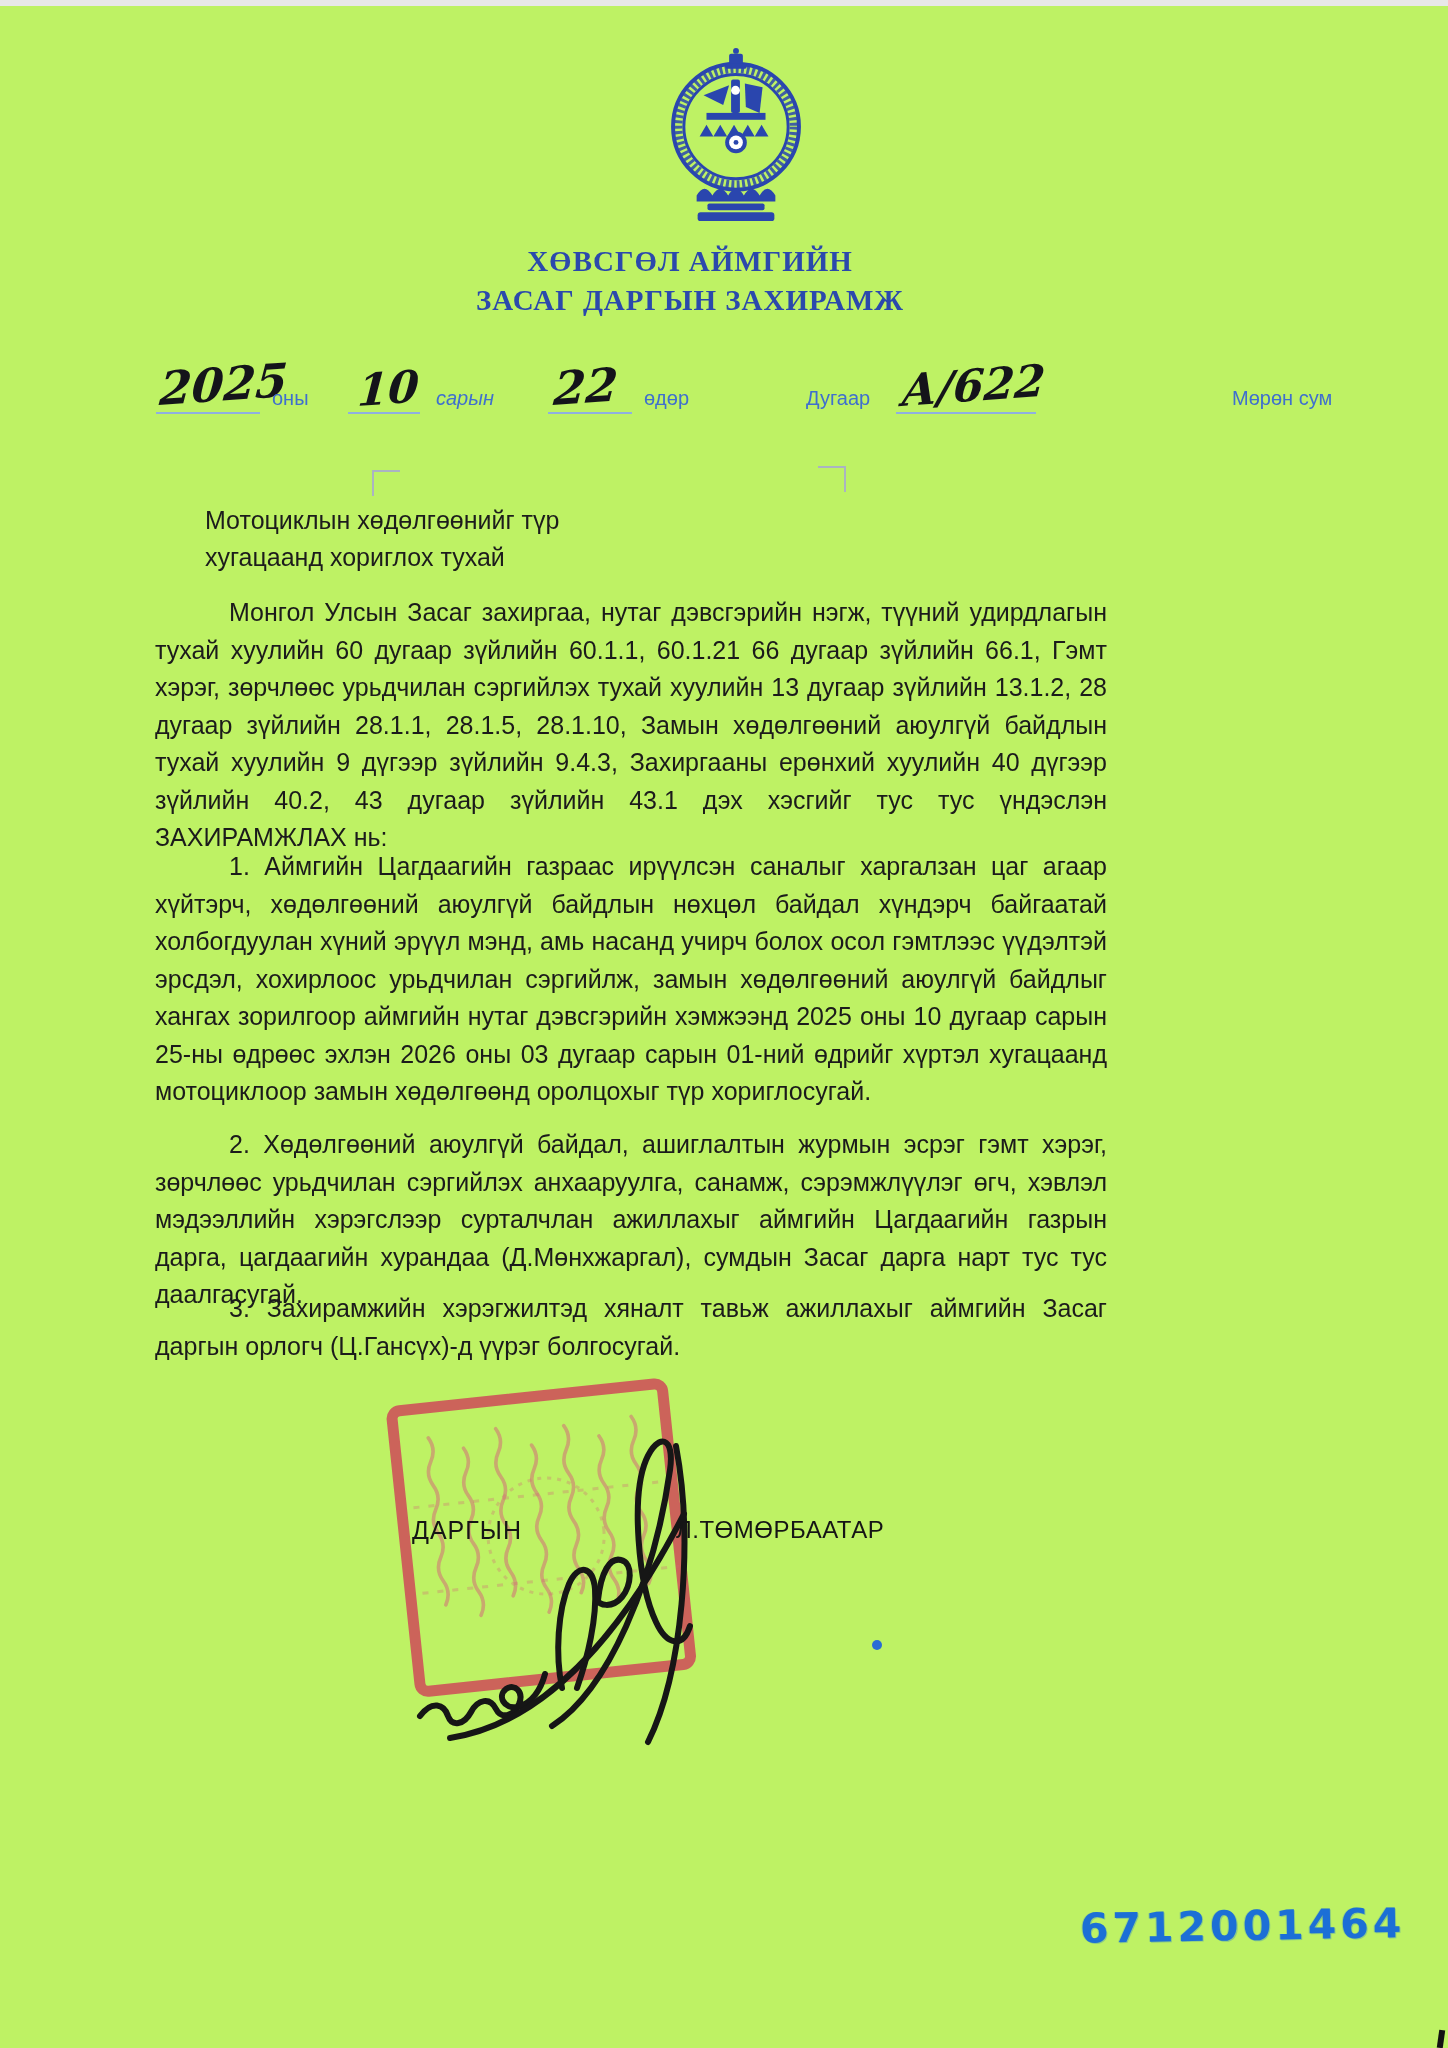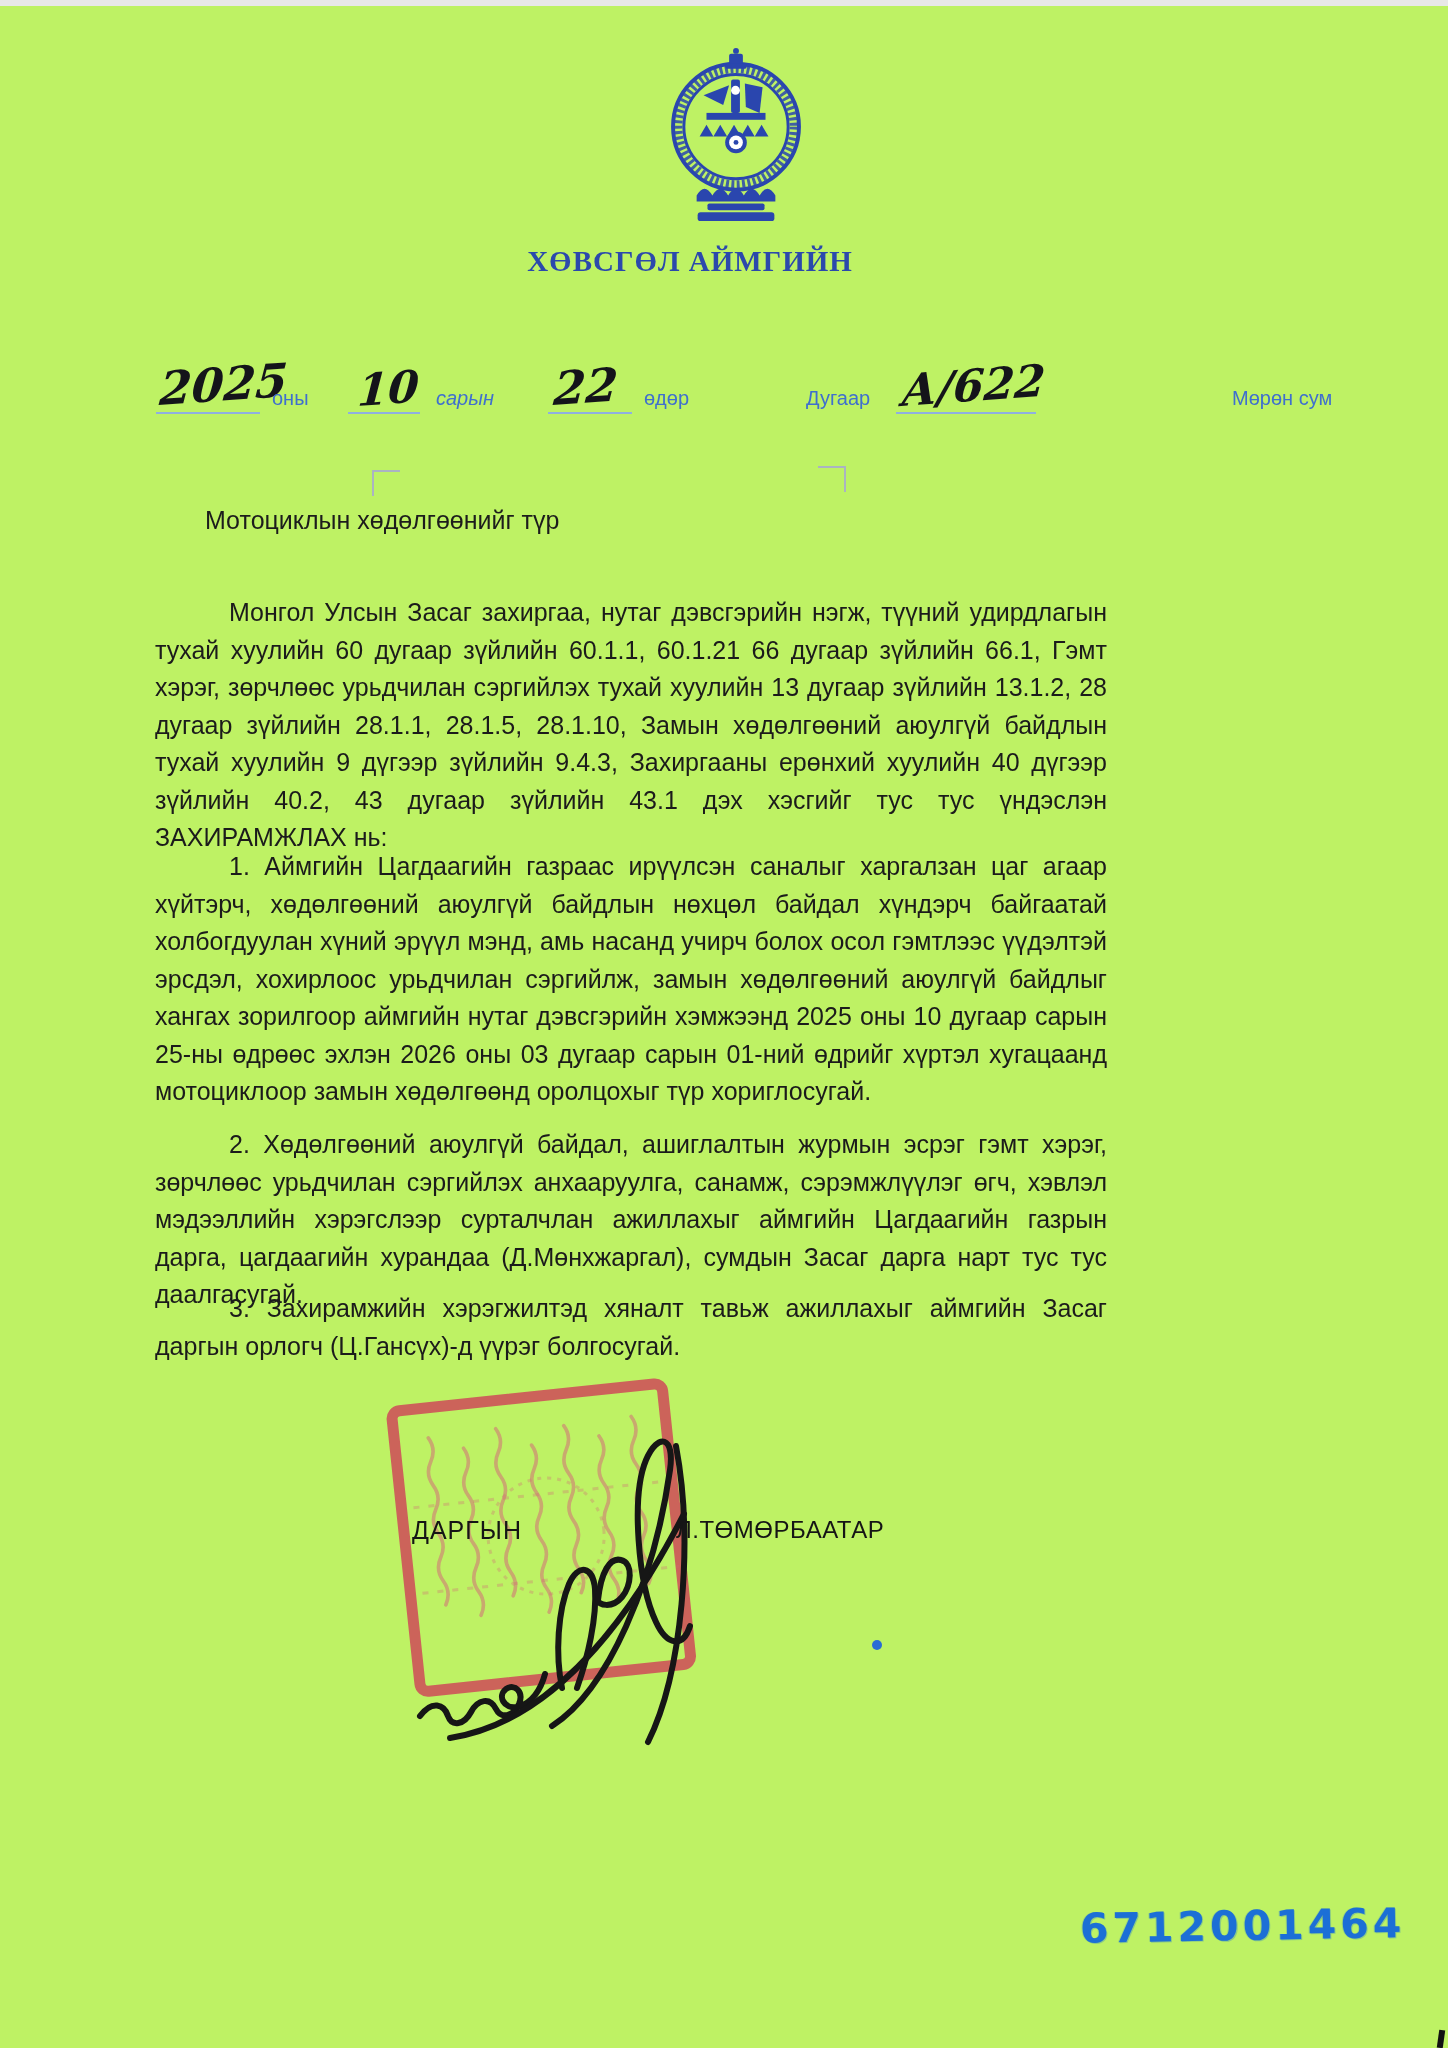--- a/index.html
+++ b/index.html
@@ -94,20 +94,21 @@
       <g fill="#2a46ae">
         <path d="M45,152 q8,-14 16,0 q8,-14 16,0 q8,-14 16,0 q8,-14 16,0 q8,-14 16,0 l0,6 -80,0 Z"></path>
         <rect x="56" y="160" width="58" height="7" rx="2"></rect>
         <rect x="46" y="169" width="78" height="9" rx="3"></rect>
       </g>
     </svg>
   </div>
 
   <div class="org-header">
     <div>ХӨВСГӨЛ АЙМГИЙН</div>
+    <div>ЗАСАГ ДАРГЫН ЗАХИРАМЖ</div>
   </div>
 
   <div class="date-row">
     <span class="hw" style="left:158px;font-size:46px;">2025</span>
     <span class="hw-u" style="left:156px;width:104px;"></span>
     <span class="lbl" style="left:272px;">оны</span>
     <span class="hw" style="left:356px;font-size:44px;">10</span>
     <span class="hw-u" style="left:348px;width:72px;"></span>
     <span class="lbl" style="left:436px;font-style:italic;">сарын</span>
     <span class="hw" style="left:552px;font-size:46px;">22</span>
@@ -117,20 +118,21 @@
     <span class="hw" style="left:900px;font-size:44px;">А/622</span>
     <span class="hw-u" style="left:896px;width:140px;"></span>
     <span class="lbl" style="left:1232px;">Мөрөн сум</span>
   </div>
 
   <div class="corner tl"></div>
   <div class="corner tr"></div>
 
   <div class="doc-title">
     <div>Мотоциклын хөдөлгөөнийг түр</div>
+    <div>хугацаанд хориглох тухай</div>
   </div>
 
   <div class="para p-preamble">Монгол Улсын Засаг захиргаа, нутаг дэвсгэрийн нэгж, түүний удирдлагын тухай хуулийн 60 дугаар зүйлийн 60.1.1, 60.1.21 66 дугаар зүйлийн 66.1, Гэмт хэрэг, зөрчлөөс урьдчилан сэргийлэх тухай хуулийн 13 дугаар зүйлийн 13.1.2, 28 дугаар зүйлийн 28.1.1, 28.1.5, 28.1.10, Замын хөдөлгөөний аюулгүй байдлын тухай хуулийн 9 дүгээр зүйлийн 9.4.3, Захиргааны ерөнхий хуулийн 40 дүгээр зүйлийн 40.2, 43 дугаар зүйлийн 43.1 дэх хэсгийг тус тус үндэслэн ЗАХИРАМЖЛАХ нь:</div>
   <div class="para p-item1">1. Аймгийн Цагдаагийн газраас ирүүлсэн саналыг харгалзан цаг агаар хүйтэрч, хөдөлгөөний аюулгүй байдлын нөхцөл байдал хүндэрч байгаатай холбогдуулан хүний эрүүл мэнд, амь насанд учирч болох осол гэмтлээс үүдэлтэй эрсдэл, хохирлоос урьдчилан сэргийлж, замын хөдөлгөөний аюулгүй байдлыг хангах зорилгоор аймгийн нутаг дэвсгэрийн хэмжээнд 2025 оны 10 дугаар сарын 25-ны өдрөөс эхлэн 2026 оны 03 дугаар сарын 01-ний өдрийг хүртэл хугацаанд мотоциклоор замын хөдөлгөөнд оролцохыг түр хориглосугай.</div>
   <div class="para p-item2">2. Хөдөлгөөний аюулгүй байдал, ашиглалтын журмын эсрэг гэмт хэрэг, зөрчлөөс урьдчилан сэргийлэх анхааруулга, санамж, сэрэмжлүүлэг өгч, хэвлэл мэдээллийн хэрэгслээр сурталчлан ажиллахыг аймгийн Цагдаагийн газрын дарга, цагдаагийн хурандаа (Д.Мөнхжаргал), сумдын Засаг дарга нарт тус тус даалгасугай.</div>
   <div class="para p-item3">3. Захирамжийн хэрэгжилтэд хяналт тавьж ажиллахыг аймгийн Засаг даргын орлогч (Ц.Гансүх)-д үүрэг болгосугай.</div>
 
   <div class="stamp">
     <svg viewBox="0 0 310 340" width="310" height="340">
       <rect x="14" y="22" width="272" height="282" rx="8" fill="none" stroke="#cf3f58" stroke-width="11" opacity=".8"></rect>

